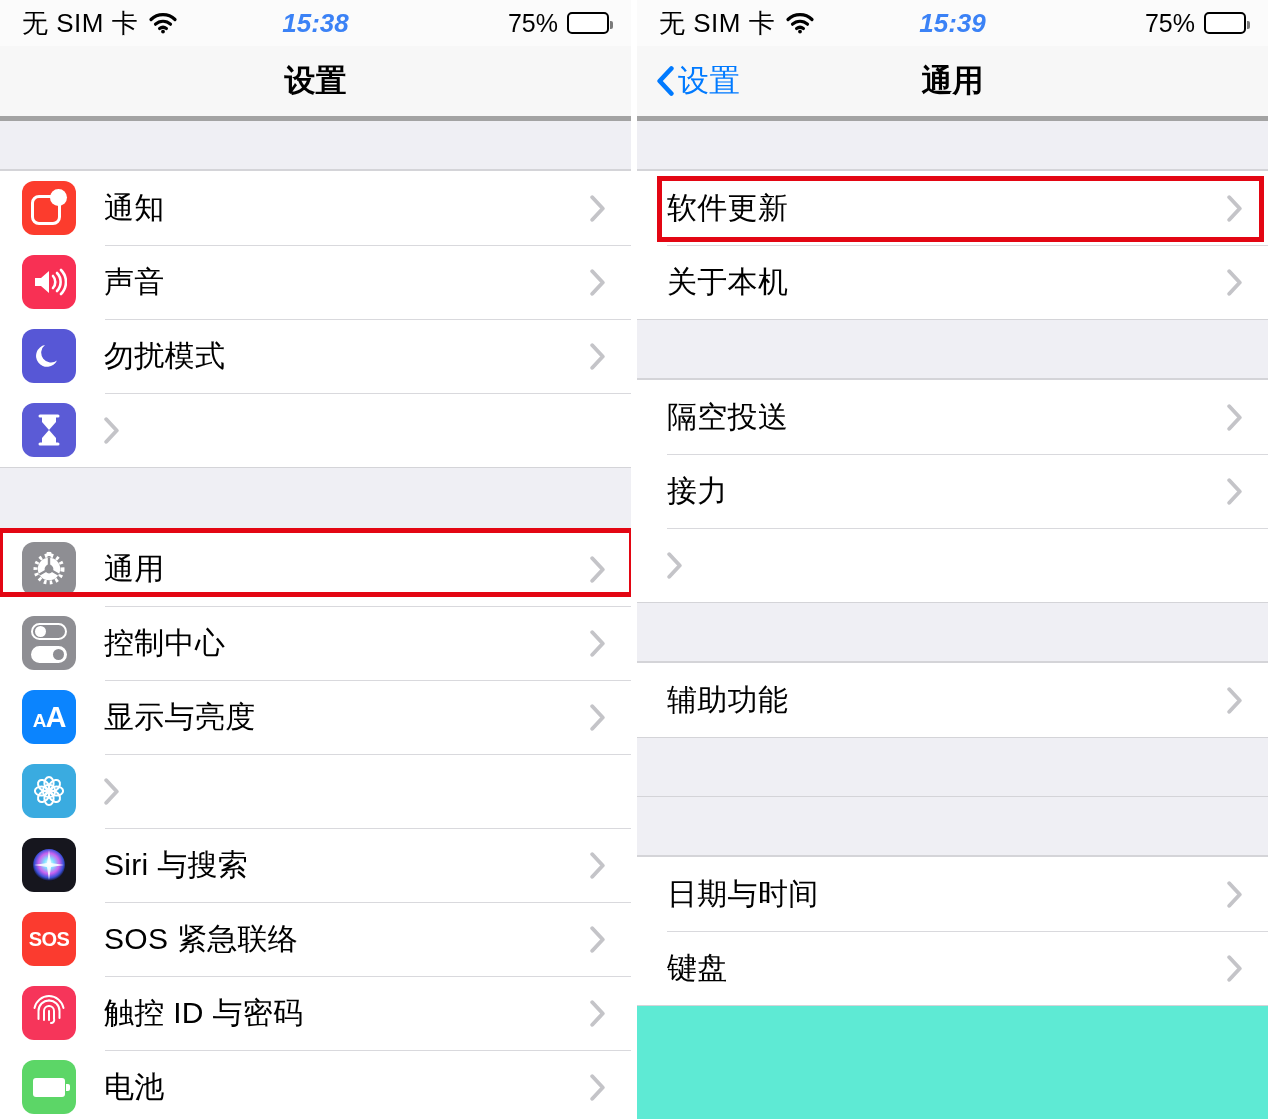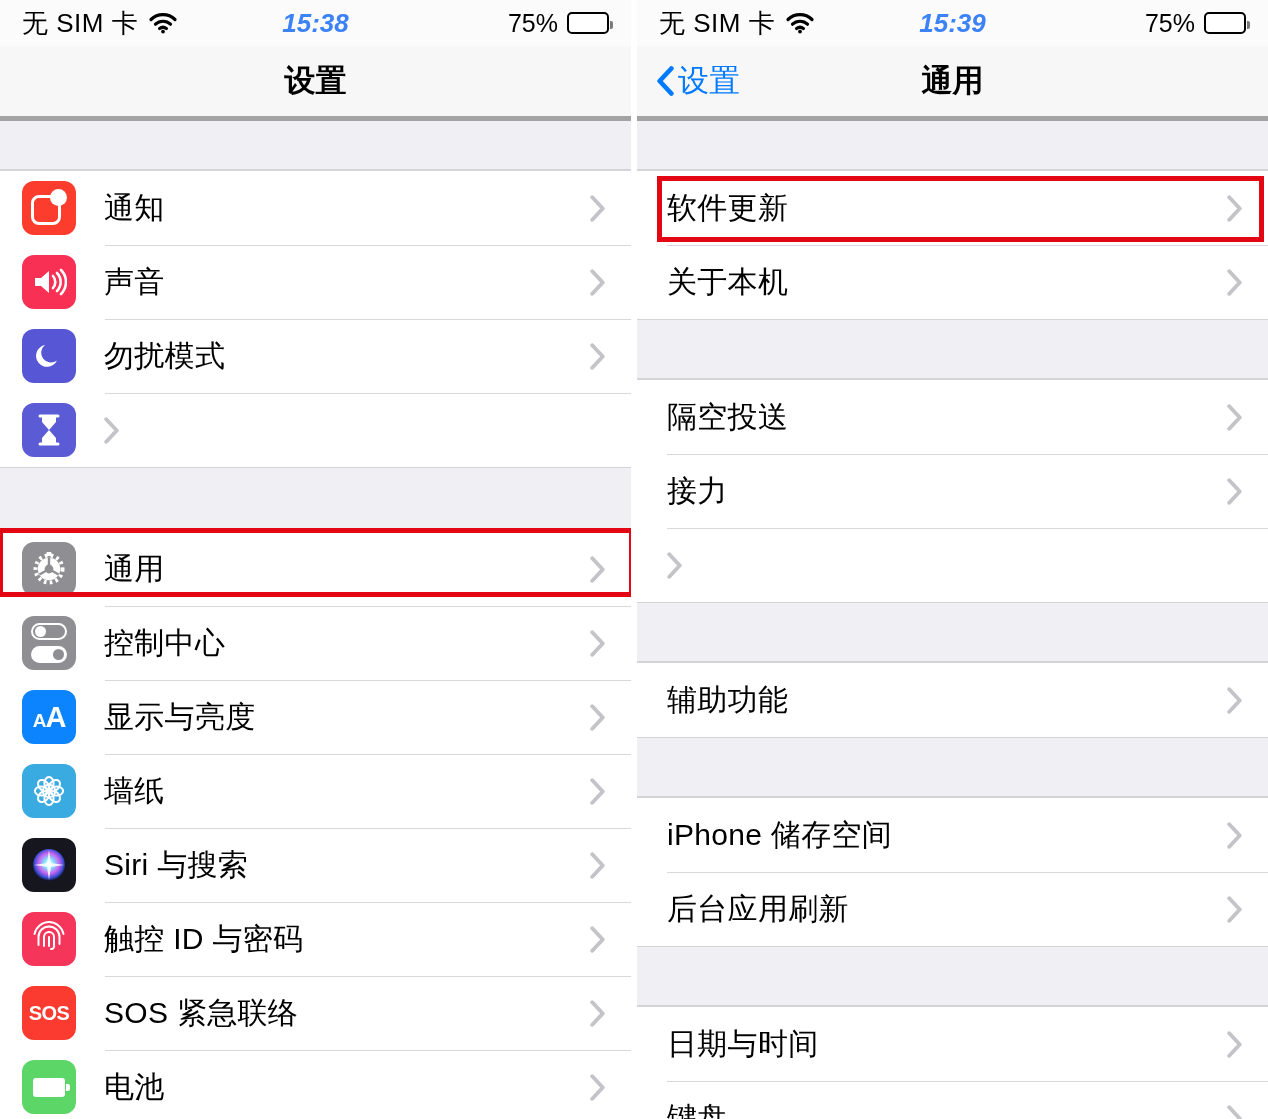--- a/index.html
+++ b/index.html
@@ -351,21 +351,20 @@
                 <ellipse cx="19" cy="26.5" rx="4.6" ry="6.6"></ellipse>
                 <ellipse cx="11.5" cy="19" rx="6.6" ry="4.6"></ellipse>
                 <ellipse cx="26.5" cy="19" rx="6.6" ry="4.6"></ellipse>
                 <ellipse cx="13.7" cy="13.7" rx="4.6" ry="6.6" transform="rotate(-45 13.7 13.7)"></ellipse>
                 <ellipse cx="24.3" cy="24.3" rx="4.6" ry="6.6" transform="rotate(-45 24.3 24.3)"></ellipse>
                 <ellipse cx="24.3" cy="13.7" rx="4.6" ry="6.6" transform="rotate(45 24.3 13.7)"></ellipse>
                 <ellipse cx="13.7" cy="24.3" rx="4.6" ry="6.6" transform="rotate(45 13.7 24.3)"></ellipse>
               </g>
             </svg>
           </span>
-          <span class="row-label">墙纸</span>
           <svg class="chev" viewBox="0 0 10 18">
               <path d="M1.5 1.5 L8.5 9 L1.5 16.5"></path>
             </svg>
         </div>
 
         <div class="row">
           <span class="icon-wrap" style="background:#16161e">
             <svg width="44" height="44" viewBox="0 0 44 44">
               <defs>
                 <radialGradient id="sirig" cx="50%" cy="45%" r="55%">
@@ -380,50 +379,50 @@
               <path d="M22 7 L24 20 L37 22 L24 24 L22 37 L20 24 L7 22 L20 20 Z" fill="#fff" opacity=".85"></path>
             </svg>
           </span>
           <span class="row-label">Siri 与搜索</span>
           <svg class="chev" viewBox="0 0 10 18">
               <path d="M1.5 1.5 L8.5 9 L1.5 16.5"></path>
             </svg>
         </div>
 
         <div class="row">
+          <span class="icon-wrap" style="background:#fb3b2f">
+            <span class="ic-sos">SOS</span>
+          </span>
+          <span class="row-label">SOS 紧急联络</span>
+          <svg class="chev" viewBox="0 0 10 18">
+              <path d="M1.5 1.5 L8.5 9 L1.5 16.5"></path>
+            </svg>
+        </div>
+
+        <div class="row">
           <span class="icon-wrap" style="background:#f6355a">
             <svg width="34" height="38" viewBox="0 0 34 38">
               <g fill="none" stroke="#fff" stroke-width="2" stroke-linecap="round">
                 <path d="M17 12 A5 5 0 0 1 22 17 V25 A3 3 0 0 1 19 29"></path>
                 <path d="M17 12 A5 5 0 0 0 12 17 V26"></path>
                 <path d="M17 6.5 A10.5 10.5 0 0 1 27.5 17 V24"></path>
                 <path d="M17 6.5 A10.5 10.5 0 0 0 6.5 17 V25"></path>
                 <path d="M17 17 V26"></path>
                 <path d="M17 2 A15 15 0 0 1 31.5 14"></path>
                 <path d="M17 2 A15 15 0 0 0 2.5 14"></path>
               </g>
             </svg>
           </span>
           <span class="row-label">触控 ID 与密码</span>
           <svg class="chev" viewBox="0 0 10 18">
               <path d="M1.5 1.5 L8.5 9 L1.5 16.5"></path>
             </svg>
         </div>
 
         <div class="row">
-          <span class="icon-wrap" style="background:#fb3b2f">
-            <span class="ic-sos">SOS</span>
-          </span>
-          <span class="row-label">SOS 紧急联络</span>
-          <svg class="chev" viewBox="0 0 10 18">
-              <path d="M1.5 1.5 L8.5 9 L1.5 16.5"></path>
-            </svg>
-        </div>
-
-        <div class="row">
           <span class="icon-wrap" style="background:#5cd667">
             <span class="ic-batt"></span>
           </span>
           <span class="row-label">电池</span>
           <svg class="chev" viewBox="0 0 10 18">
               <path d="M1.5 1.5 L8.5 9 L1.5 16.5"></path>
             </svg>
         </div>
 
       </div>
@@ -514,34 +513,20 @@
         <div class="row noicon">
           <span class="row-label">辅助功能</span>
           <svg class="chev" viewBox="0 0 10 18">
               <path d="M1.5 1.5 L8.5 9 L1.5 16.5"></path>
             </svg>
         </div>
       </div>
 
       <div class="gap" style="height:58px"></div>
 
-      <div class="group">
-        <div class="row noicon">
-          <span class="row-label">iPhone 储存空间</span>
-          <svg class="chev" viewBox="0 0 10 18">
-              <path d="M1.5 1.5 L8.5 9 L1.5 16.5"></path>
-            </svg>
-        </div>
-        <div class="row noicon">
-          <span class="row-label">后台应用刷新</span>
-          <svg class="chev" viewBox="0 0 10 18">
-              <path d="M1.5 1.5 L8.5 9 L1.5 16.5"></path>
-            </svg>
-        </div>
-      </div>
 
       <div class="gap" style="height:58px"></div>
 
       <div class="group">
         <div class="row noicon">
           <span class="row-label">日期与时间</span>
           <svg class="chev" viewBox="0 0 10 18">
               <path d="M1.5 1.5 L8.5 9 L1.5 16.5"></path>
             </svg>
         </div>

